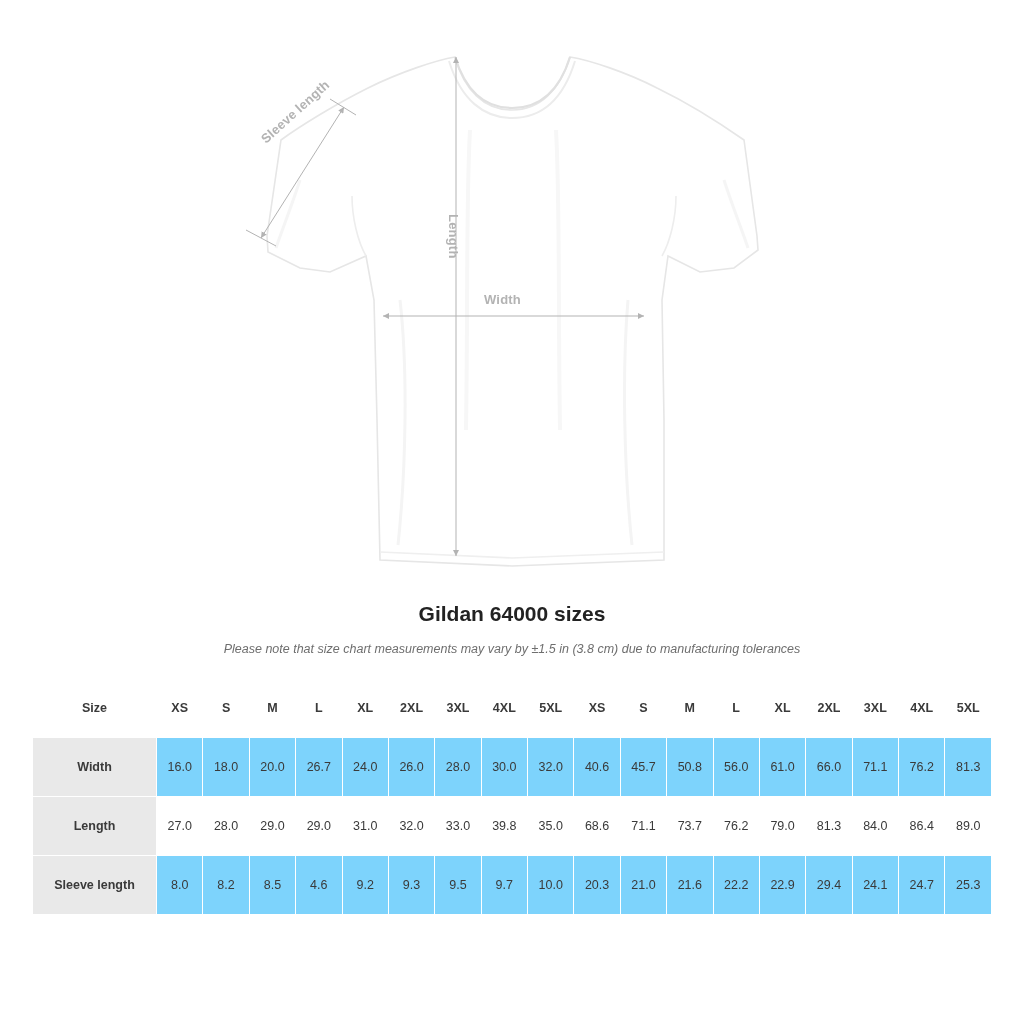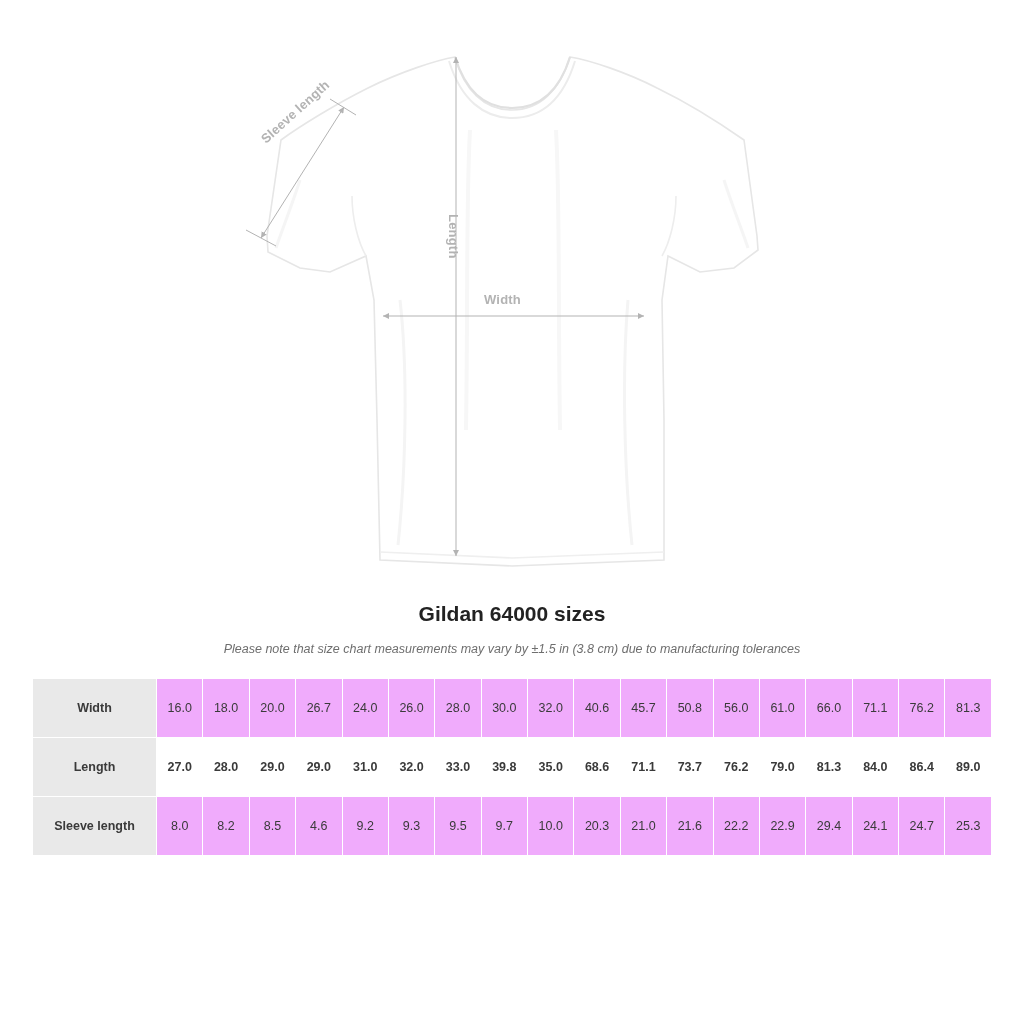--- a/index.html
+++ b/index.html
@@ -115,22 +115,22 @@
     font-weight: bold;
     font-size: 13px;
     color: #2e2e2e;
   }
   .row-head {
     background: #e9e9e9;
     font-weight: bold;
     font-size: 13px;
     color: #2e2e2e;
   }
-  tr.alt td.cell { background: #f0abfc; }
-  tr.plain td.cell { background: #ffffff; font-weight: bold; }
+  tr.alt td.cell { background: #7dd3fc; }
+  tr.plain td.cell { background: #ffffff; }
   td.cell { background: #ffffff; }
   .first-col { width: 124px; }
 </style>
 </head>
 <body>
 
 <div class="page">
 
   <div class="illustration">
     <svg class="shirt-svg" width="1024" height="590" viewBox="0 0 1024 590">
@@ -201,20 +201,41 @@
   </div>
 
   <div class="title-block">
     <h1 class="chart-title">Gildan 64000 sizes</h1>
     <p class="chart-note">Please note that size chart measurements may vary by ±1.5 in (3.8 cm) due to manufacturing tolerances</p>
   </div>
 
   <div class="table-wrap">
     <table class="size-table">
       <tbody id="table-body">
+          <tr class="plain">
+            <td class="col-head first-col">Size</td>
+            <td class="col-head">XS</td>
+            <td class="col-head">S</td>
+            <td class="col-head">M</td>
+            <td class="col-head">L</td>
+            <td class="col-head">XL</td>
+            <td class="col-head">2XL</td>
+            <td class="col-head">3XL</td>
+            <td class="col-head">4XL</td>
+            <td class="col-head">5XL</td>
+            <td class="col-head">XS</td>
+            <td class="col-head">S</td>
+            <td class="col-head">M</td>
+            <td class="col-head">L</td>
+            <td class="col-head">XL</td>
+            <td class="col-head">2XL</td>
+            <td class="col-head">3XL</td>
+            <td class="col-head">4XL</td>
+            <td class="col-head">5XL</td>
+          </tr>
           <tr class="alt">
             <td class="row-head first-col">Width</td>
             <td class="cell">16.0</td>
             <td class="cell">18.0</td>
             <td class="cell">20.0</td>
             <td class="cell">26.7</td>
             <td class="cell">24.0</td>
             <td class="cell">26.0</td>
             <td class="cell">28.0</td>
             <td class="cell">30.0</td>

